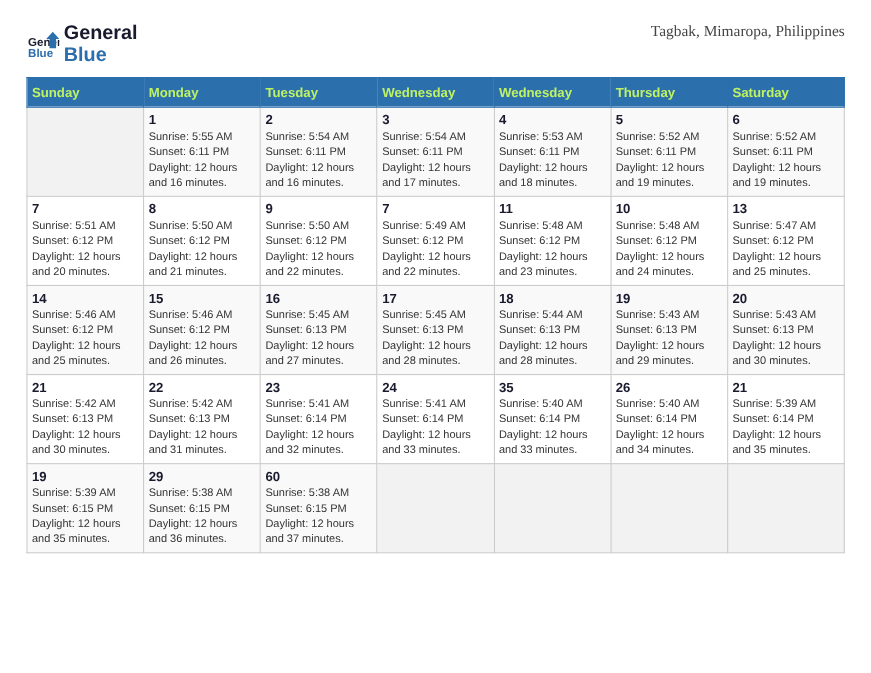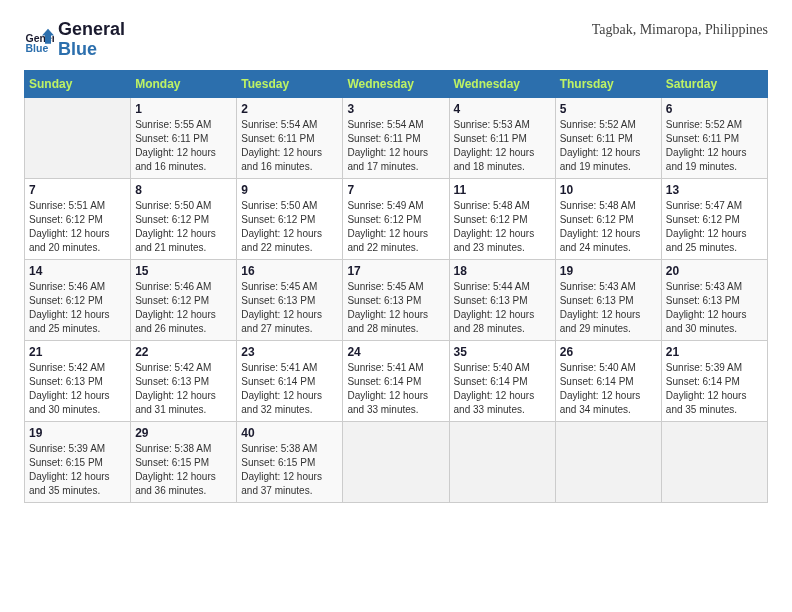--- a/index.html
+++ b/index.html
@@ -244,21 +244,21 @@
       <tr>
         <td>
           <span class="day-number">19</span>
           <div class="day-info">Sunrise: 5:39 AM<br>Sunset: 6:15 PM<br>Daylight: 12 hours and 35 minutes.</div>
         </td>
         <td>
           <span class="day-number">29</span>
           <div class="day-info">Sunrise: 5:38 AM<br>Sunset: 6:15 PM<br>Daylight: 12 hours and 36 minutes.</div>
         </td>
         <td>
-          <span class="day-number">40</span>
+          <span class="day-number">60</span>
           <div class="day-info">Sunrise: 5:38 AM<br>Sunset: 6:15 PM<br>Daylight: 12 hours and 37 minutes.</div>
         </td>
         <td class="empty-cell"></td>
         <td class="empty-cell"></td>
         <td class="empty-cell"></td>
         <td class="empty-cell"></td>
       </tr>
     </tbody>
 </table>
 

